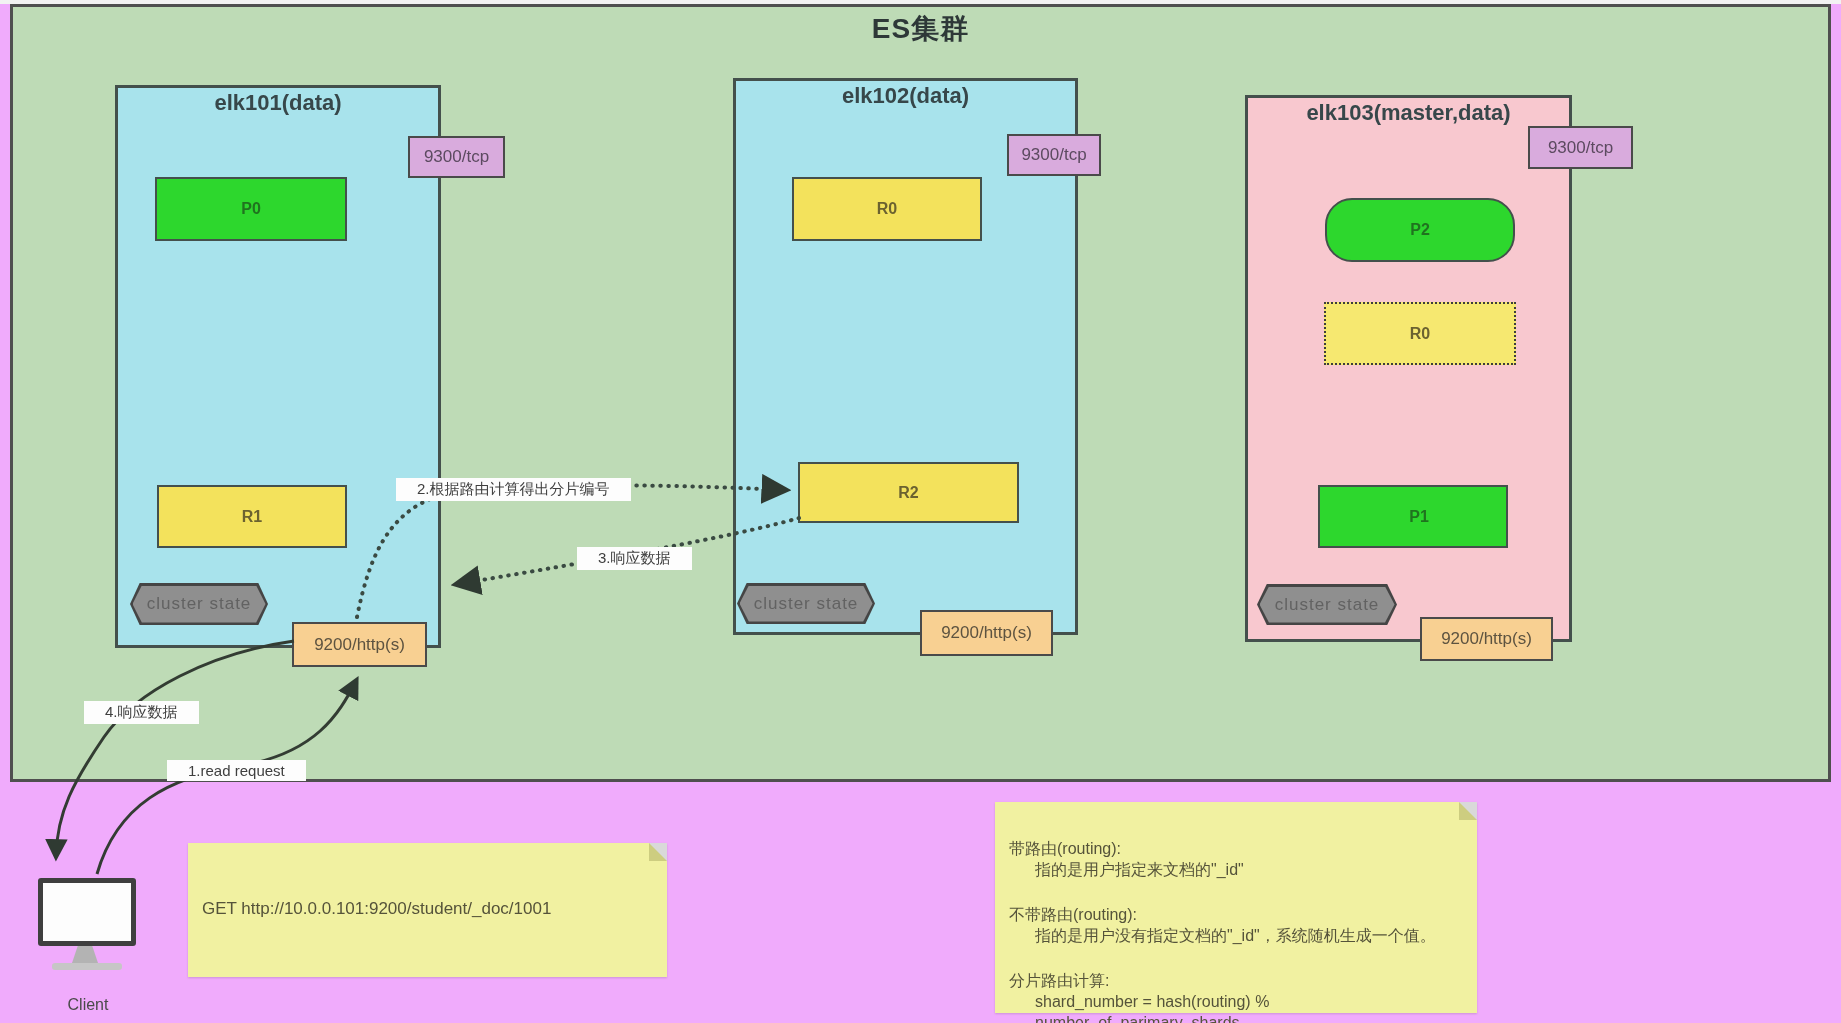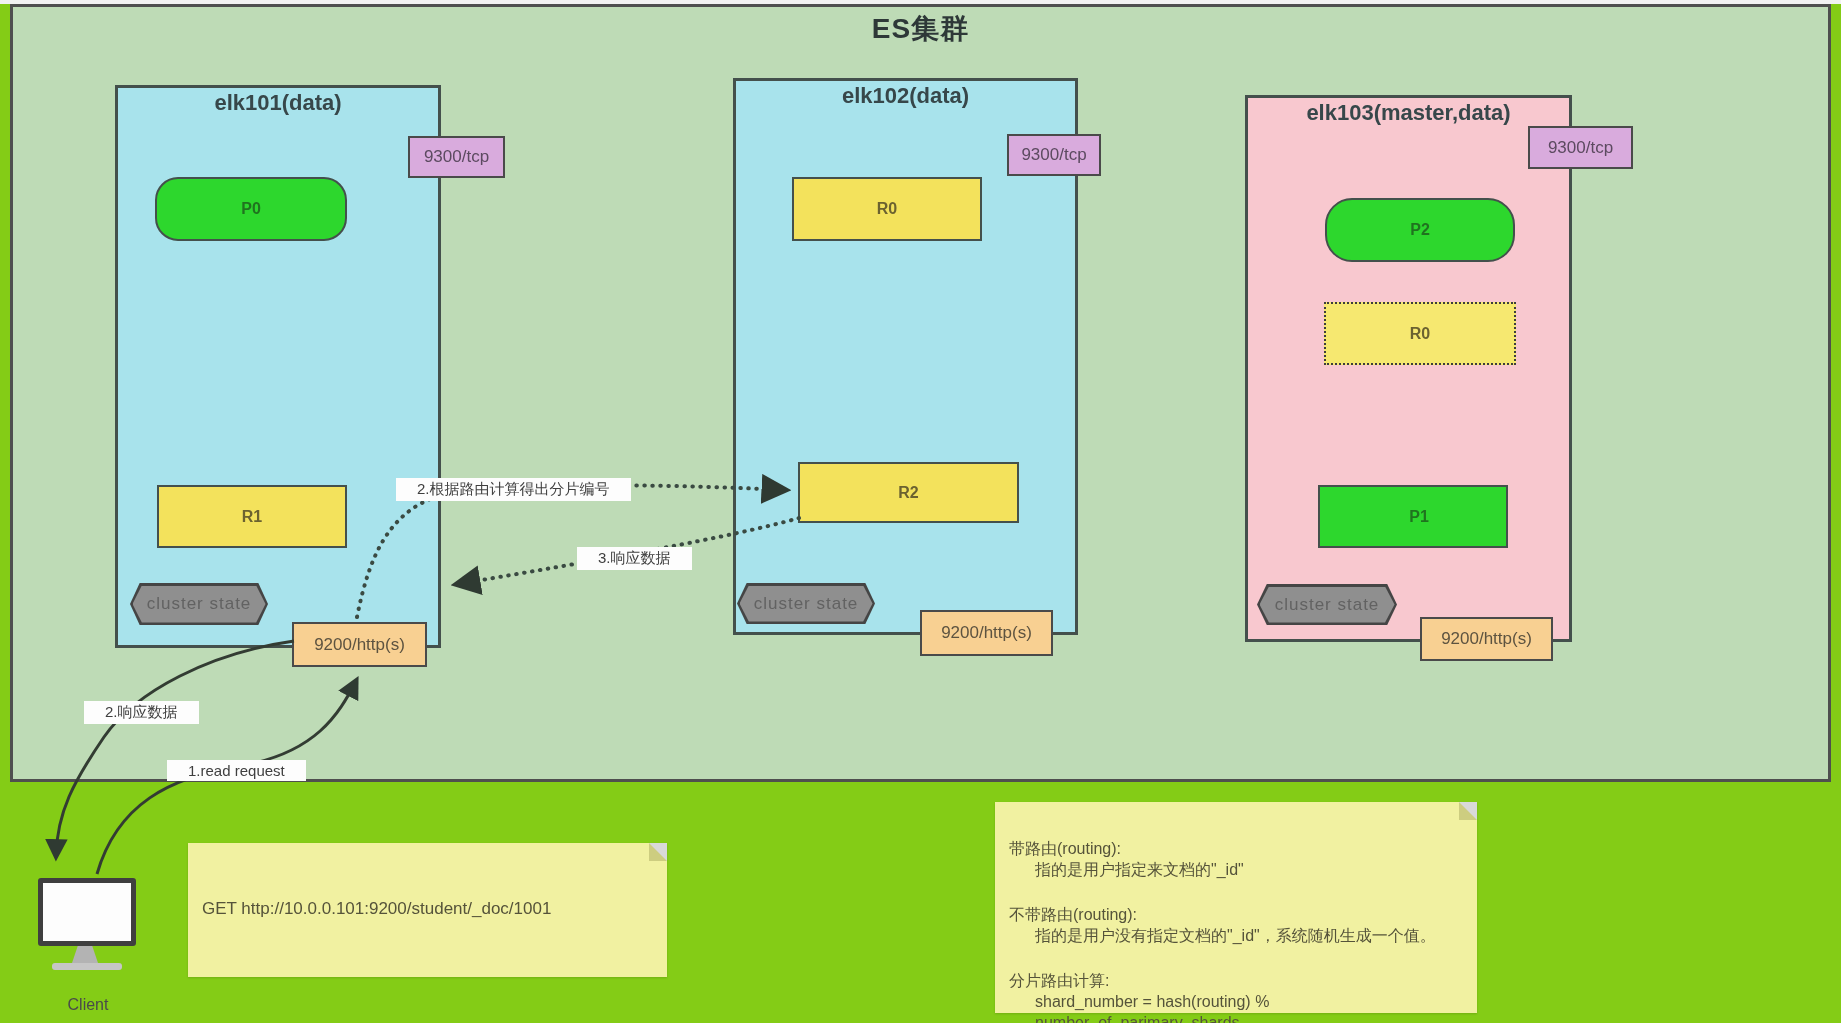--- a/index.html
+++ b/index.html
@@ -1,16 +1,16 @@
 <!DOCTYPE html>
 <html><head>
 <meta charset="utf-8">
 <style>
   html,body{margin:0;padding:0;background:#d9d9d9;}
-  .canvas{position:relative;width:1841px;height:1023px;background:#84cc16;overflow:hidden;
+  .canvas{position:relative;width:1841px;height:1023px;background:#f0abfc;overflow:hidden;
           font-family:"Liberation Sans","DejaVu Sans",sans-serif;}
   .top-strip{position:absolute;left:0;top:0;width:1841px;height:4px;background:#f2f2f2;}
   .cluster-box{position:absolute;left:10px;top:4px;width:1821px;height:778px;
                background:#bedbb6;border:3px solid #4f4f4f;box-sizing:border-box;}
   .cluster-title{position:absolute;left:10px;top:10px;width:1821px;text-align:center;
                  font-size:28px;font-weight:bold;color:#2e3838;letter-spacing:1px;}
   .node{position:absolute;border:3px solid #44504c;box-sizing:border-box;}
   .node-blue{background:#a8e3ec;}
   .node-pink{background:#f8c8cf;}
   .node-title{position:absolute;text-align:center;font-size:22px;font-weight:bold;color:#37474a;}
@@ -56,21 +56,21 @@
 
 <div class="canvas">
 
   <div class="top-strip"></div>
 
   <div class="cluster-box"></div>
   <div class="cluster-title">ES集群</div>
 
   <div class="node node-blue" style="left:115px;top:85px;width:326px;height:563px;"></div>
   <div class="node-title" style="left:115px;top:90px;width:326px;">elk101(data)</div>
-  <div class="shard primary" style="left:155px;top:177px;width:192px;height:64px;border-radius:23px;">P0</div>
+  <div class="shard primary" style="left:155px;top:177px;width:192px;height:64px;">P0</div>
   <div class="shard replica" style="left:157px;top:485px;width:190px;height:63px;">R1</div>
   <div class="hex" style="left:130px;top:583px;width:138px;height:42px;">
     <div class="hex-outer"></div>
     <div class="hex-inner">cluster state</div>
   </div>
   <div class="port port-tcp" style="left:408px;top:136px;width:97px;height:42px;">9300/tcp</div>
   <div class="port port-http" style="left:292px;top:622px;width:135px;height:45px;">9200/http(s)</div>
 
   <div class="node node-blue" style="left:733px;top:78px;width:345px;height:557px;"></div>
   <div class="node-title" style="left:733px;top:83px;width:345px;">elk102(data)</div>
@@ -129,15 +129,15 @@
     </defs>
     <path d="M 97 874 C 117 804, 170 777, 240 766 C 316 753, 339 714, 356 681" fill="none" stroke="#333c33" stroke-width="3" marker-end="url(#ah)"></path>
     <path d="M 294 641 C 210 653, 136 691, 104 737 C 74 781, 57 812, 56 856" fill="none" stroke="#333c33" stroke-width="3" marker-end="url(#ah)"></path>
     <path d="M 357 617 C 369 557, 388 513, 438 496 C 545 481, 684 485, 784 490" fill="none" stroke="#3a4a42" stroke-width="4" stroke-dasharray="0.5 7.5" stroke-linecap="round" marker-end="url(#ah)"></path>
     <path d="M 799 518 C 733 537, 594 561, 458 584" fill="none" stroke="#3a4a42" stroke-width="4" stroke-dasharray="0.5 7.5" stroke-linecap="round" marker-end="url(#ah)"></path>
   </svg>
 
   <div class="flow-label" style="left:167px;top:760px;">1.read request</div>
   <div class="flow-label" style="left:396px;top:478px;">2.根据路由计算得出分片编号</div>
   <div class="flow-label" style="left:577px;top:547px;">3.响应数据</div>
-  <div class="flow-label" style="left:84px;top:701px;">2.响应数据</div>
+  <div class="flow-label" style="left:84px;top:701px;">4.响应数据</div>
 
 </div>
 
 </body></html>

